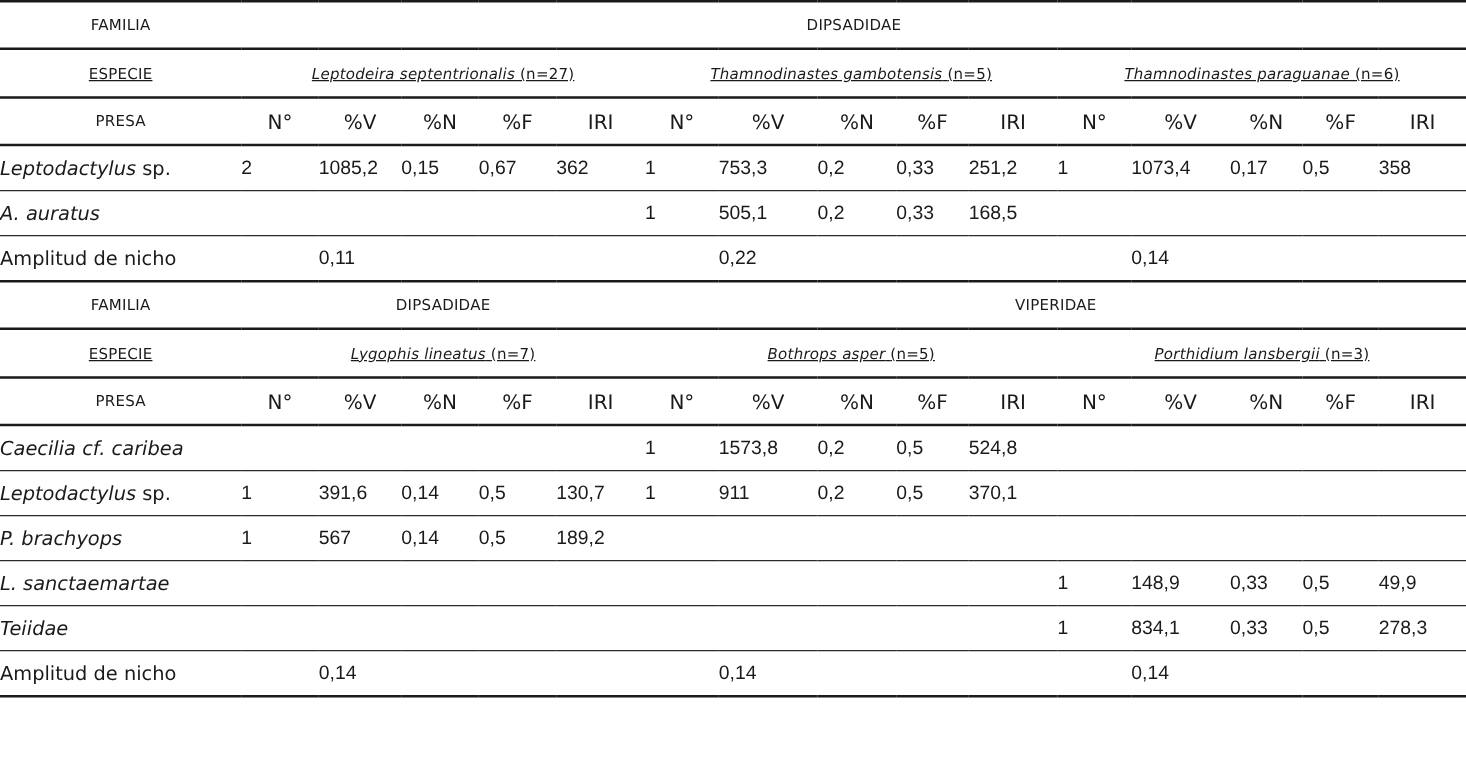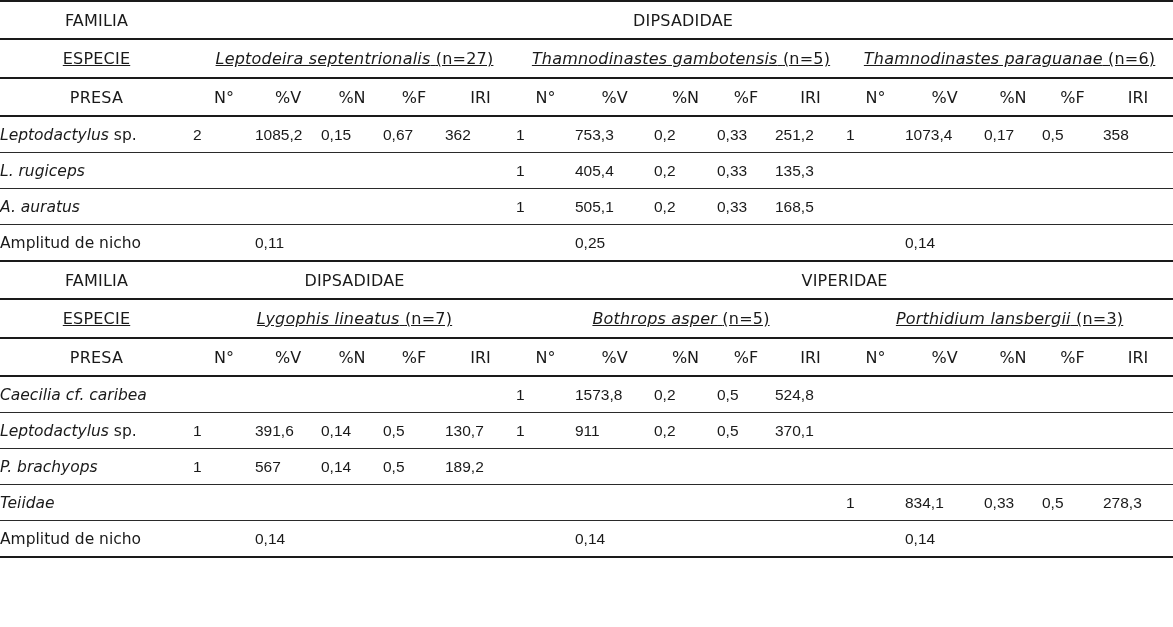--- a/index.html
+++ b/index.html
@@ -7,21 +7,21 @@
   table.diet { border-collapse:collapse; width:1173px; table-layout:fixed; font-size:15.5px; }
   table.diet td { padding:0 0 0 0; height:36px; white-space:nowrap; vertical-align:middle; border-bottom:1.5px solid #2a2a2a; }
   table.diet tr.top td { border-top:2.5px solid #1a1a1a; }
   table.diet tr.hdr td { border-bottom:2.5px solid #1a1a1a; }
   table.diet tr.fam td { height:36px; }
   table.diet tr.esp td { height:37px;text-decoration:underline; }
   table.diet tr.col td { height:36px; }
   table.diet tr.data td { height:35px; }
   table.diet tr.last td { border-bottom:2.5px solid #1a1a1a; }
   td.lbl { padding-left:10px; }
-  td.hlbl { text-align:center; font-size:16px; letter-spacing:0.2px; }
+  td.hlbl { text-align:center; font-size:12px; letter-spacing:0.2px; }
   td.ch { text-align:center; font-size:16px; }
   td.v { padding-left:8px; font-family:"Liberation Sans", sans-serif; font-size:15.5px; }
   i { font-style:italic; }
   .sp { font-size:16px; }
 </style>
 </head>
 <body>
 
 <table class="diet">
   <colgroup>
@@ -83,38 +83,20 @@
         <td class="v">0,2</td>
         <td class="v">0,33</td>
         <td class="v">251,2</td>
         <td class="v">1</td>
         <td class="v">1073,4</td>
         <td class="v">0,17</td>
         <td class="v">0,5</td>
         <td class="v">358</td>
       </tr>
       <tr class="data">
-        <td class="lbl"><i>L. rugiceps</i><span></span></td>
-        <td class="v"></td>
-        <td class="v"></td>
-        <td class="v"></td>
-        <td class="v"></td>
-        <td class="v"></td>
-        <td class="v">1</td>
-        <td class="v">405,4</td>
-        <td class="v">0,2</td>
-        <td class="v">0,33</td>
-        <td class="v">135,3</td>
-        <td class="v"></td>
-        <td class="v"></td>
-        <td class="v"></td>
-        <td class="v"></td>
-        <td class="v"></td>
-      </tr>
-      <tr class="data">
         <td class="lbl"><i>A. auratus</i><span></span></td>
         <td class="v"></td>
         <td class="v"></td>
         <td class="v"></td>
         <td class="v"></td>
         <td class="v"></td>
         <td class="v">1</td>
         <td class="v">505,1</td>
         <td class="v">0,2</td>
         <td class="v">0,33</td>
@@ -126,21 +108,21 @@
         <td class="v"></td>
       </tr>
       <tr class="data last">
         <td class="lbl">Amplitud de nicho</td>
         <td class="v"></td>
         <td class="v">0,11</td>
         <td class="v"></td>
         <td class="v"></td>
         <td class="v"></td>
         <td class="v"></td>
-        <td class="v">0,25</td>
+        <td class="v">0,22</td>
         <td class="v"></td>
         <td class="v"></td>
         <td class="v"></td>
         <td class="v"></td>
         <td class="v">0,14</td>
         <td class="v"></td>
         <td class="v"></td>
         <td class="v"></td>
       </tr>
       <tr class="fam top">
@@ -220,20 +202,38 @@
         <td class="v"></td>
         <td class="v"></td>
         <td class="v"></td>
         <td class="v"></td>
         <td class="v"></td>
         <td class="v"></td>
         <td class="v"></td>
         <td class="v"></td>
       </tr>
       <tr class="data">
+        <td class="lbl"><i>L. sanctaemartae</i><span></span></td>
+        <td class="v"></td>
+        <td class="v"></td>
+        <td class="v"></td>
+        <td class="v"></td>
+        <td class="v"></td>
+        <td class="v"></td>
+        <td class="v"></td>
+        <td class="v"></td>
+        <td class="v"></td>
+        <td class="v"></td>
+        <td class="v">1</td>
+        <td class="v">148,9</td>
+        <td class="v">0,33</td>
+        <td class="v">0,5</td>
+        <td class="v">49,9</td>
+      </tr>
+      <tr class="data">
         <td class="lbl"><i>Teiidae</i><span></span></td>
         <td class="v"></td>
         <td class="v"></td>
         <td class="v"></td>
         <td class="v"></td>
         <td class="v"></td>
         <td class="v"></td>
         <td class="v"></td>
         <td class="v"></td>
         <td class="v"></td>

